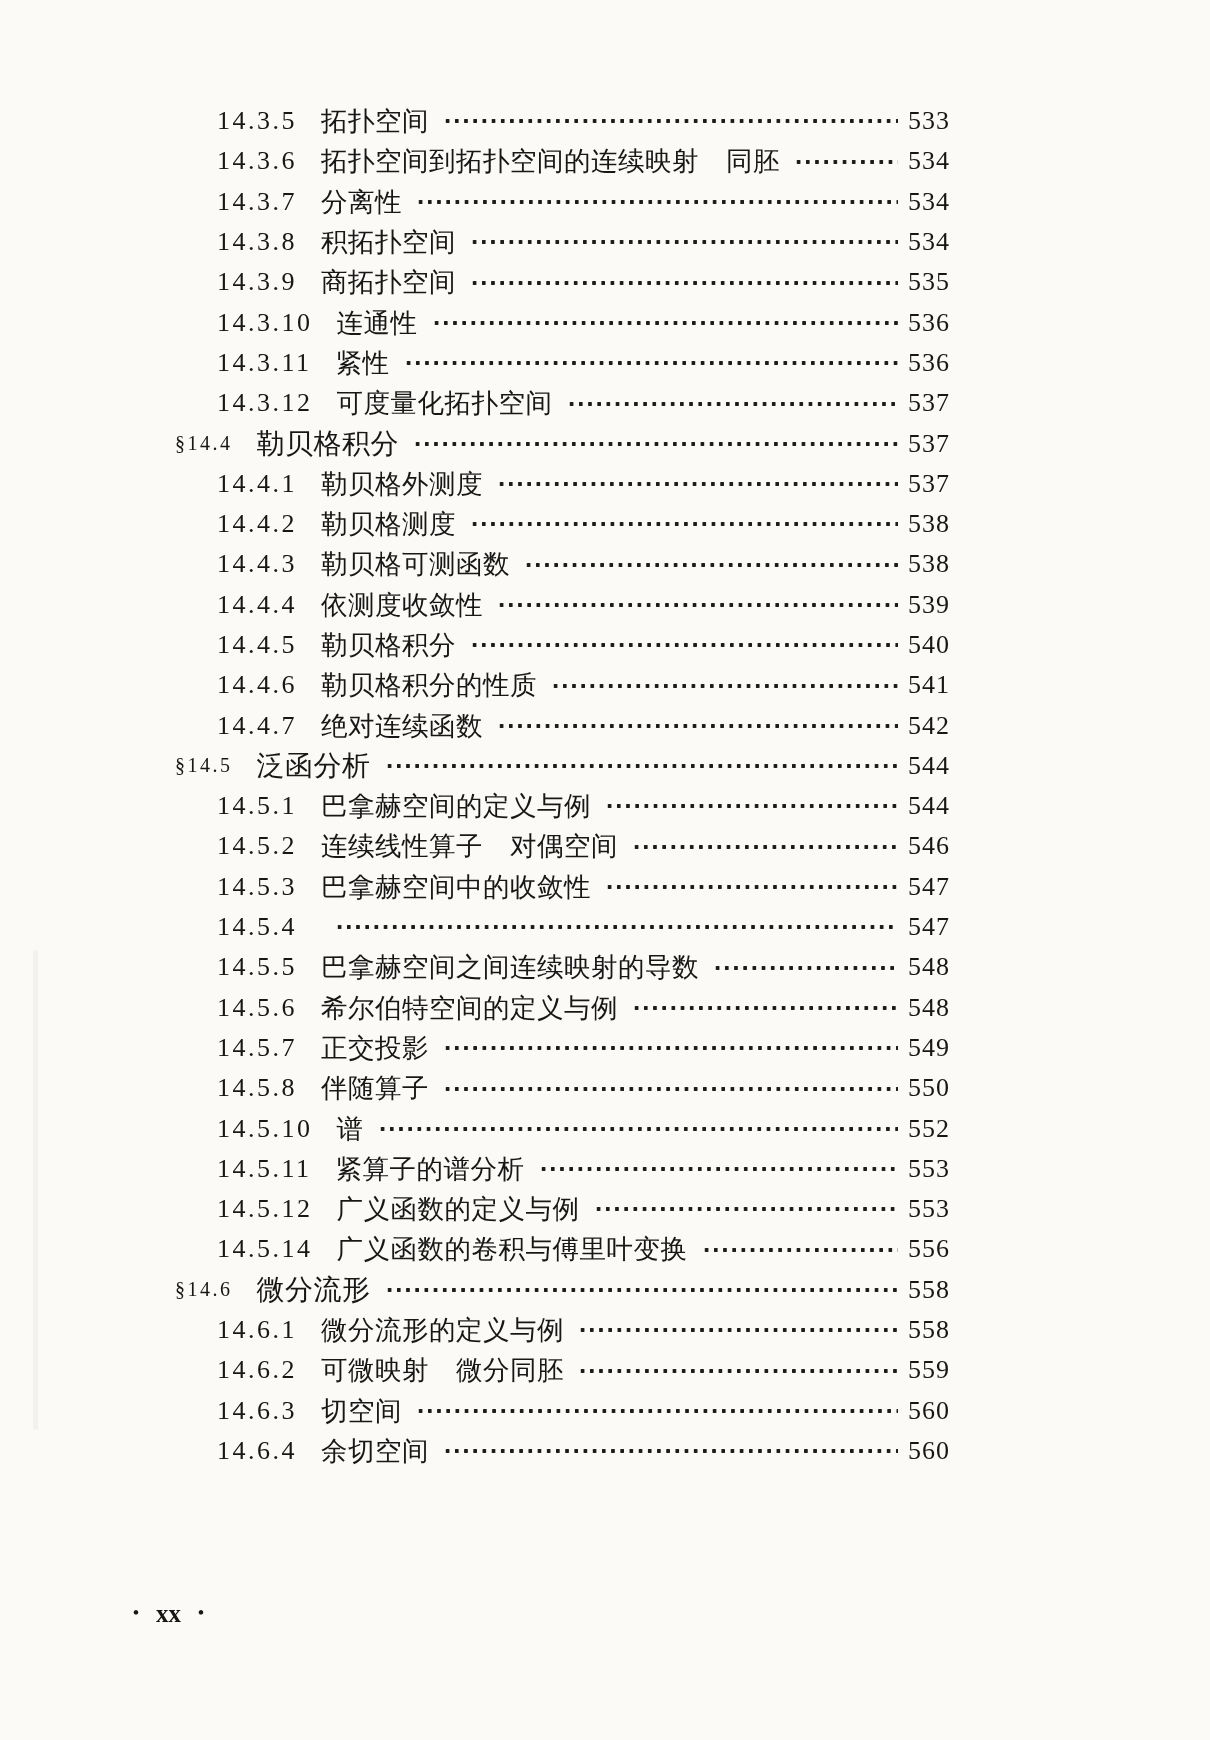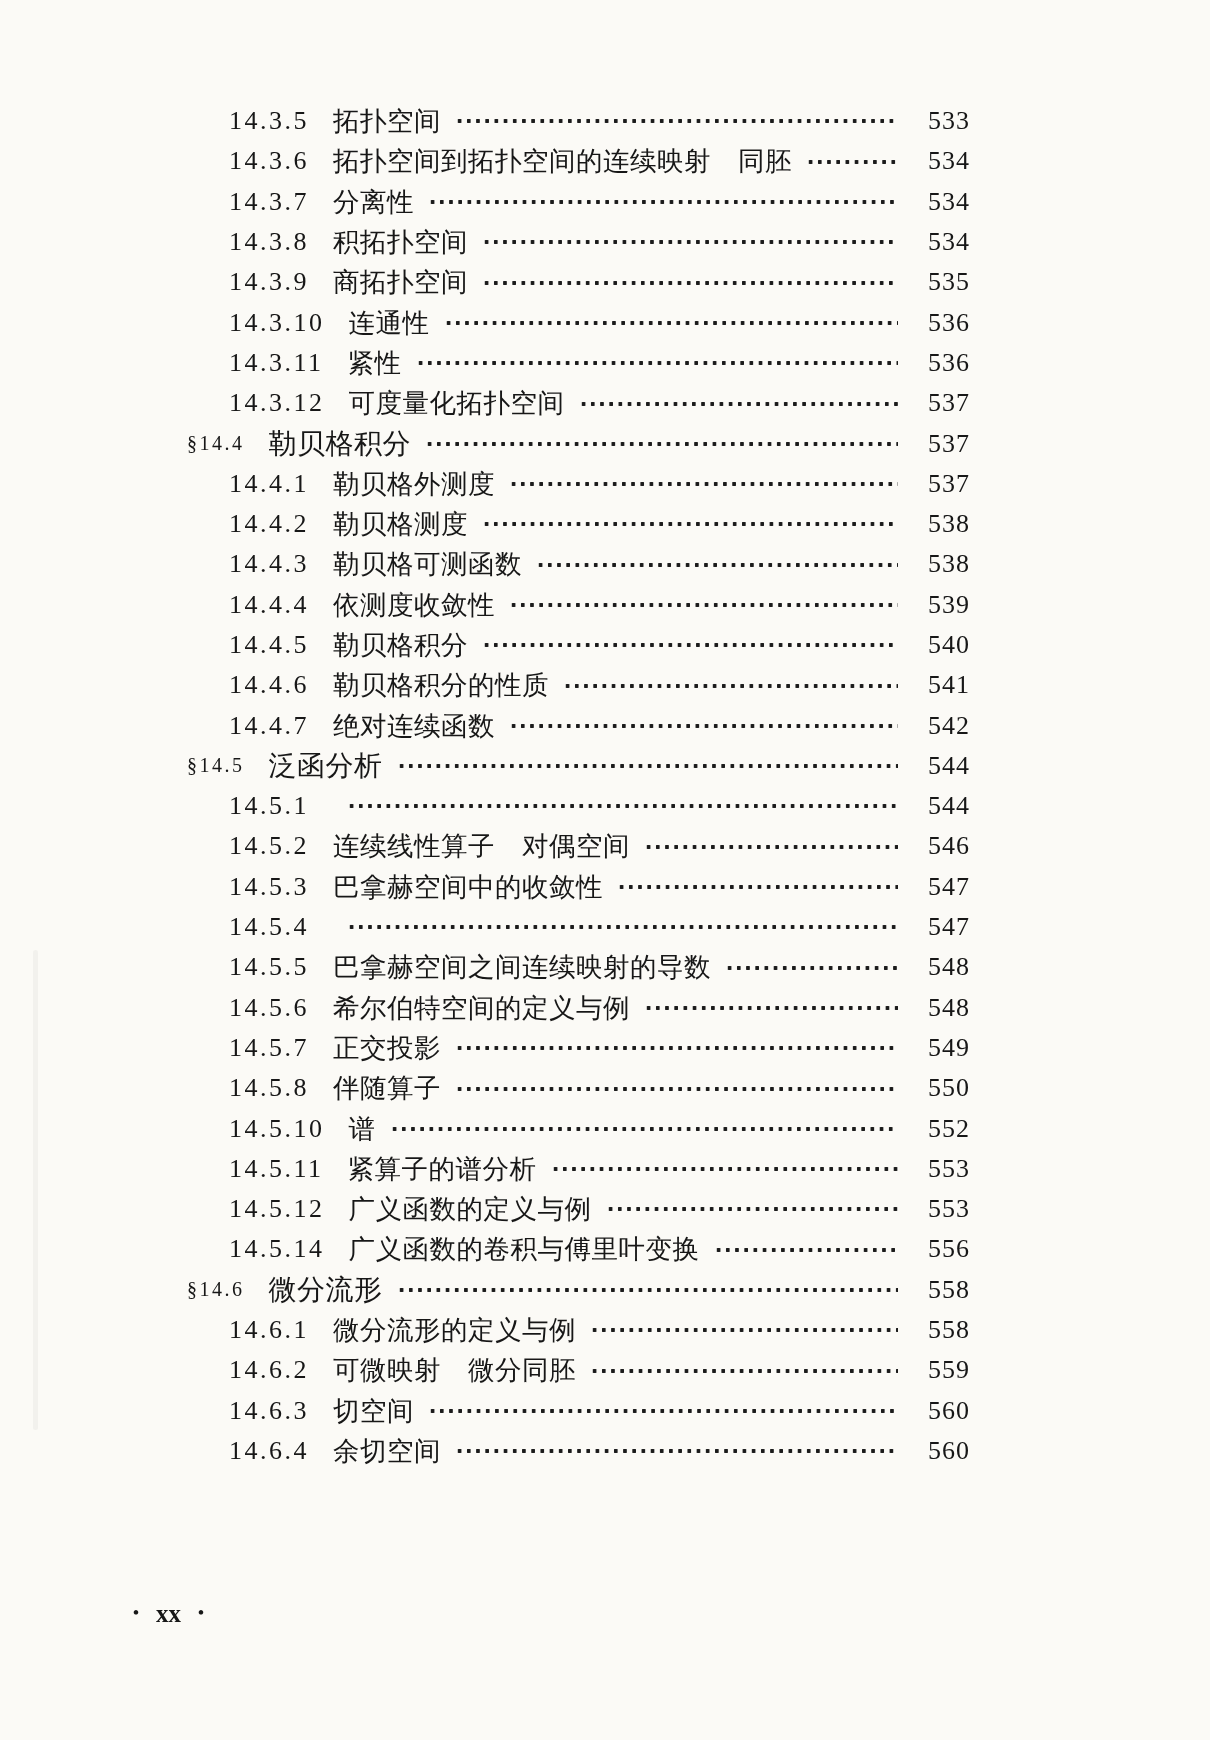--- a/index.html
+++ b/index.html
@@ -25,21 +25,21 @@
     left: 33px;
     top: 950px;
     width: 5px;
     height: 480px;
     background: rgba(110,110,110,0.06);
     border-radius: 3px;
   }
   .toc {
     position: absolute;
     top: 101px;
-    left: 16px;
+    left: 4px;
     right: 0;
   }
   .row {
     height: 40.3px;
     display: flex;
     align-items: center;
     padding-left: 213px;
     padding-right: 240px;
     white-space: pre;
   }
@@ -72,21 +72,21 @@
     margin-right: 10px;
     background-image: radial-gradient(circle, #1b1b1b 2px, rgba(0,0,0,0) 2.35px);
     background-size: 9.2px 10px;
     background-repeat: repeat-x;
     background-position: 2px 51%;
   }
   .pageno {
     font-size: 26px;
     letter-spacing: 1px;
     min-width: 62px;
-    text-align: right;
+    text-align: left;
     flex: 0 0 auto;
   }
   .footer {
     position: absolute;
     left: 133px;
     top: 1600px;
     display: flex;
     align-items: center;
     gap: 17px;
     font-size: 25px;
@@ -201,20 +201,21 @@
       <span class="pageno">542</span>
     </div>
       <div class="row section">
       <span class="num">§14.5</span>
       <span class="title">泛函分析</span>
       <span class="leader"></span>
       <span class="pageno">544</span>
     </div>
       <div class="row">
       <span class="num">14.5.1</span>
+      <span class="title">巴拿赫空间的定义与例</span>
       <span class="leader"></span>
       <span class="pageno">544</span>
     </div>
       <div class="row">
       <span class="num">14.5.2</span>
       <span class="title">连续线性算子　对偶空间</span>
       <span class="leader"></span>
       <span class="pageno">546</span>
     </div>
       <div class="row">

